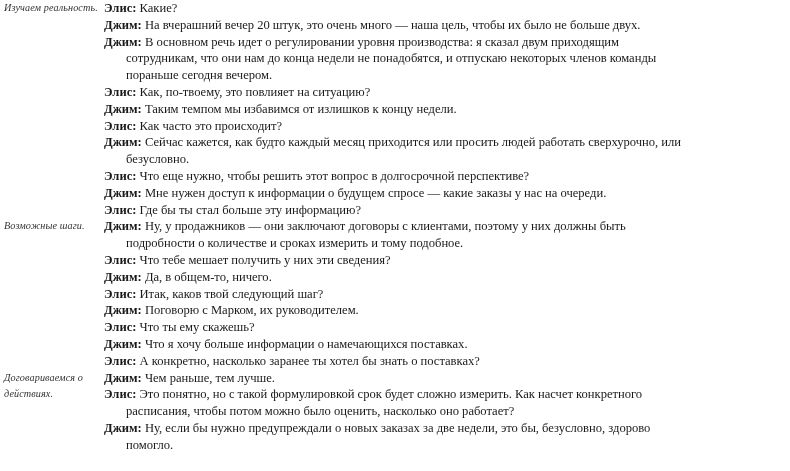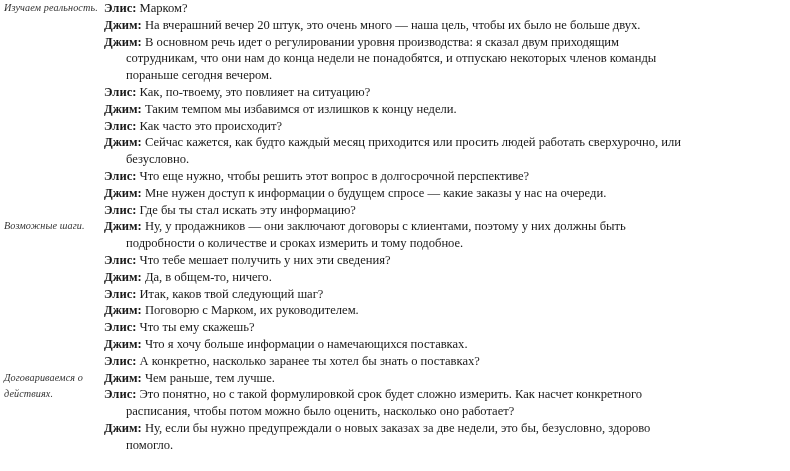--- a/index.html
+++ b/index.html
@@ -77,33 +77,33 @@
 
 <div class="page">
 
   <div class="margin-col">
       <div class="margin-note" style="top: 0px;">Изучаем реальность.</div>
       <div class="margin-note" style="top: 369.6px;">Договариваемся о действиях.</div>
       <div class="margin-note" style="top: 218.4px;">Возможные шаги.</div>
     </div>
 
   <div class="dialogue-col">
-      <div class="line"><span class="speaker">Элис:</span> <span class="utterance">Марком?</span></div>
+      <div class="line"><span class="speaker">Элис:</span> <span class="utterance">Какие?</span></div>
       <div class="line"><span class="speaker">Джим:</span> <span class="utterance">На вчерашний вечер 20 штук, это очень много — наша цель, чтобы их было не больше двух.</span></div>
       <div class="line"><span class="speaker">Джим:</span> <span class="utterance">В основном речь идет о регулировании уровня производства: я сказал двум приходящим</span></div>
       <div class="line cont"><span class="utterance">сотрудникам, что они нам до конца недели не понадобятся, и отпускаю некоторых членов команды</span></div>
       <div class="line cont"><span class="utterance">пораньше сегодня вечером.</span></div>
       <div class="line"><span class="speaker">Элис:</span> <span class="utterance">Как, по-твоему, это повлияет на ситуацию?</span></div>
       <div class="line"><span class="speaker">Джим:</span> <span class="utterance">Таким темпом мы избавимся от излишков к концу недели.</span></div>
       <div class="line"><span class="speaker">Элис:</span> <span class="utterance">Как часто это происходит?</span></div>
       <div class="line"><span class="speaker">Джим:</span> <span class="utterance">Сейчас кажется, как будто каждый месяц приходится или просить людей работать сверхурочно, или</span></div>
       <div class="line cont"><span class="utterance">безусловно.</span></div>
       <div class="line"><span class="speaker">Элис:</span> <span class="utterance">Что еще нужно, чтобы решить этот вопрос в долгосрочной перспективе?</span></div>
       <div class="line"><span class="speaker">Джим:</span> <span class="utterance">Мне нужен доступ к информации о будущем спросе — какие заказы у нас на очереди.</span></div>
-      <div class="line"><span class="speaker">Элис:</span> <span class="utterance">Где бы ты стал искать эту информацию?</span></div>
+      <div class="line"><span class="speaker">Элис:</span> <span class="utterance">Где бы ты стал больше эту информацию?</span></div>
       <div class="line"><span class="speaker">Джим:</span> <span class="utterance">Ну, у продажников — они заключают договоры с клиентами, поэтому у них должны быть</span></div>
       <div class="line cont"><span class="utterance">подробности о количестве и сроках измерить и тому подобное.</span></div>
       <div class="line"><span class="speaker">Элис:</span> <span class="utterance">Что тебе мешает получить у них эти сведения?</span></div>
       <div class="line"><span class="speaker">Джим:</span> <span class="utterance">Да, в общем-то, ничего.</span></div>
       <div class="line"><span class="speaker">Элис:</span> <span class="utterance">Итак, каков твой следующий шаг?</span></div>
       <div class="line"><span class="speaker">Джим:</span> <span class="utterance">Поговорю с Марком, их руководителем.</span></div>
       <div class="line"><span class="speaker">Элис:</span> <span class="utterance">Что ты ему скажешь?</span></div>
       <div class="line"><span class="speaker">Джим:</span> <span class="utterance">Что я хочу больше информации о намечающихся поставках.</span></div>
       <div class="line"><span class="speaker">Элис:</span> <span class="utterance">А конкретно, насколько заранее ты хотел бы знать о поставках?</span></div>
       <div class="line"><span class="speaker">Джим:</span> <span class="utterance">Чем раньше, тем лучше.</span></div>

